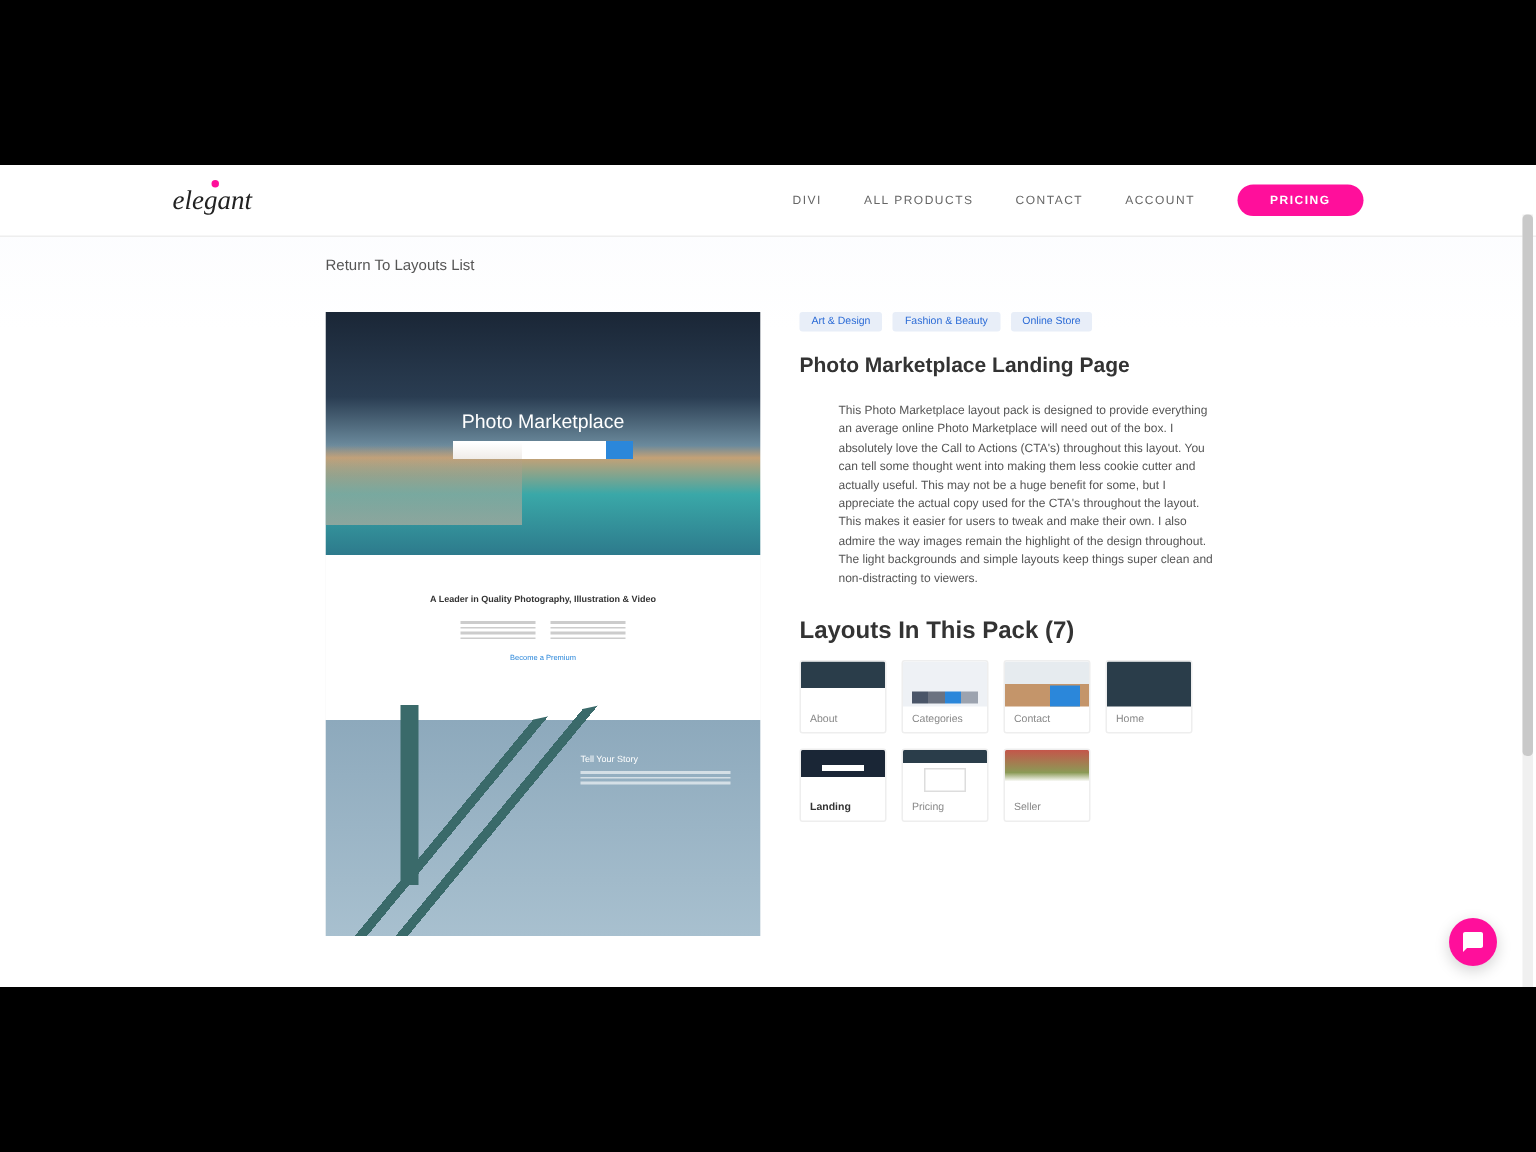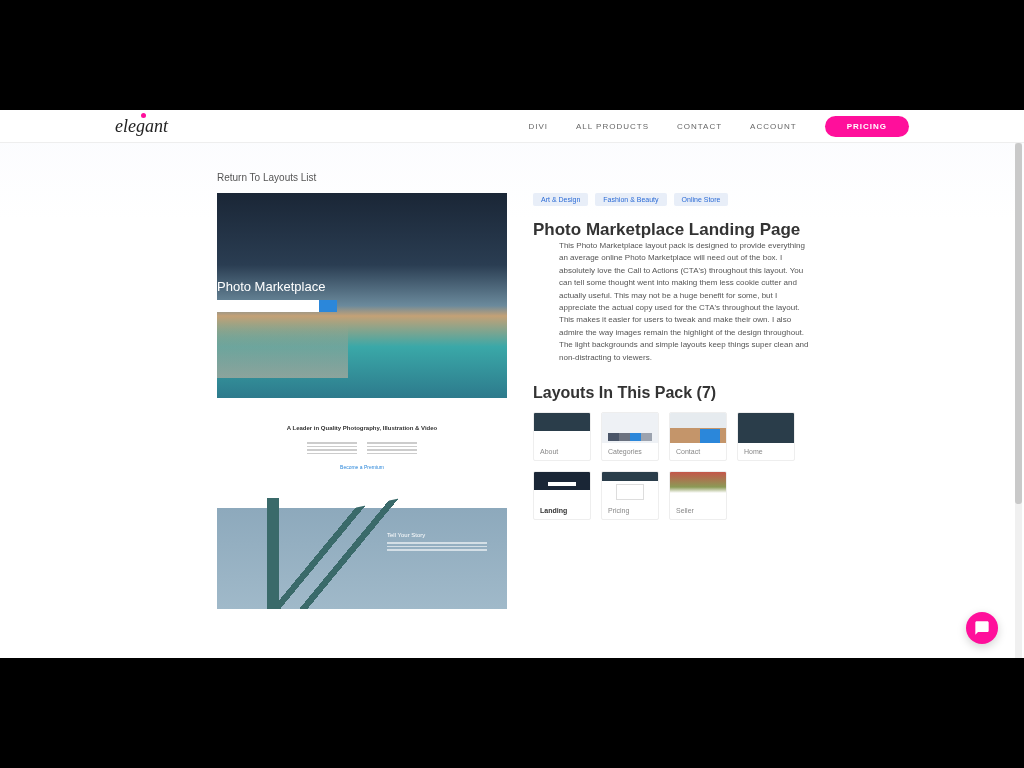--- a/index.html
+++ b/index.html
@@ -2,34 +2,34 @@
 <html><head>
 <meta charset="utf-8">
 <style>
 * { margin: 0; padding: 0; box-sizing: border-box; }
 body { font-family: -apple-system, BlinkMacSystemFont, "Segoe UI", Helvetica, Arial, sans-serif; background: #fff; color: #333; }
 .letterbox-top, .letterbox-bottom { background: #000; width: 100%; }
 .letterbox-top { height: 110px; }
 .letterbox-bottom { height: 110px; }
 .viewport { height: 548px; overflow: hidden; position: relative; background: linear-gradient(180deg,#fafbfe 0%,#fff 20%); }
 
-.nav { height: 33px; background: #fff; border-bottom: 1px solid #eee; display: flex; align-items: center; padding: 16px 115px; }
+.nav { height: 48px; background: #fff; border-bottom: 1px solid #eee; display: flex; align-items: center; padding: 16px 115px; }
 .logo { font-family: Georgia, serif; font-size: 18px; font-style: italic; color: #222; position: relative; }
 .logo::before { content: ""; position: absolute; top: -3px; left: 26px; width: 5px; height: 5px; background: #ff0f9b; border-radius: 50%; }
 .nav-spacer { flex: 1; }
 .nav-links { display: flex; gap: 28px; align-items: center; }
 .nav-link { font-size: 8px; letter-spacing: 1px; color: #666; text-transform: uppercase; cursor: pointer; }
 .pricing-btn { background: #ff0f9b; color: #fff; font-size: 8px; letter-spacing: 1px; padding: 6px 22px; border-radius: 14px; cursor: pointer; font-weight: 600; }
 
 .content { padding: 18px 0 0 217px; display: flex; gap: 26px; }
 .return { position: absolute; top: 62px; left: 217px; font-size: 10px; color: #555; cursor: pointer; }
 
 .preview-col { width: 290px; }
 .preview { width: 290px; height: 416px; background: #f5f5f5; overflow: hidden; margin-top: 32px; }
-.hero { height: 205px; background: linear-gradient(180deg,#1a2636 0%, #2a3d52 35%, #6b8a9c 55%, #c4a176 60%, #3aa8a8 75%, #2d7a8c 100%); display: flex; flex-direction: column; justify-content: center; position: relative; }
+.hero { height: 162px; background: linear-gradient(180deg,#1a2636 0%, #2a3d52 35%, #6b8a9c 55%, #c4a176 60%, #3aa8a8 75%, #2d7a8c 100%); display: flex; flex-direction: column; align-items: center; justify-content: center; position: relative; }
 .hero::after { content:""; position:absolute; left:0; bottom:20px; width:45%; height:55px; background: linear-gradient(180deg, rgba(0,0,0,0) 0%, rgba(180,160,140,0.4) 40%, rgba(200,180,160,0.6) 100%); }
 .hero-title { color: #fff; font-size: 13px; font-weight: 300; margin-bottom: 6px; }
 .hero-search { width: 120px; height: 12px; background: #fff; position: relative; }
 .hero-search::after { content:""; position:absolute; right:0; top:0; width:18px; height:12px; background:#2b87da; }
 .section-white { height: 110px; background: #fff; display:flex; flex-direction:column; align-items:center; padding:26px 40px; }
 .sw-title { font-size: 6px; color:#333; font-weight:600; text-align:center; line-height:1.4; }
 .sw-cols { display:flex; gap:10px; margin-top:10px; }
 .sw-col { width:50px; }
 .sw-line { height:1.5px; background:#ccc; margin-bottom:2px; }
 .sw-link { font-size:5px; color:#2b87da; margin-top:8px; }
@@ -41,21 +41,21 @@
 .bridge-tower { position:absolute; left:50px; top:-10px; width:12px; height:120px; background:#3a6a6a; }
 
 .action-bar { display: flex; height: 20px; }
 .ab-btn { flex: 1; display: flex; align-items: center; justify-content: center; font-size: 8px; color: #fff; cursor: pointer; }
 .ab-left { background: #4a3fd6; }
 .ab-right { background: #ff0f9b; }
 
 .info-col { width: 280px; margin-top: 32px; }
 .tags { display: flex; gap: 7px; margin-bottom: 14px; }
 .tag { background: #e8eef8; color: #2b6bd6; font-size: 7px; padding: 3px 8px; border-radius: 2px; cursor: pointer; }
-.page-title { font-size: 17px; font-weight: 600; color: #333; margin-bottom: 0; }
+.page-title { font-size: 14px; font-weight: 600; color: #333; margin-bottom: 17px; }
 .description { font-size: 8px; line-height: 1.55; color: #555; margin-bottom: 20px; margin-left: 26px; }
 .layouts-heading { font-size: 16px; font-weight: 600; color: #333; margin-bottom: 10px; }
 .layout-grid { display: flex; flex-wrap: wrap; gap: 10px; }
 .layout-card { width: 58px; border: 1px solid #eee; border-radius: 2px; overflow: hidden; cursor: pointer; background:#fff; }
 .lc-thumb { height: 30px; background: #ddd; }
 .lc-thumb.about { background: linear-gradient(180deg,#2a3d4a 60%, #fff 60%); }
 .lc-thumb.cat { background: #eef1f5; position:relative; }
 .lc-thumb.cat::after { content:""; position:absolute; bottom:2px; left:6px; right:6px; height:8px; background: linear-gradient(90deg,#4a5568 25%,#6b7280 25%,#6b7280 50%,#2b87da 50%,#2b87da 75%,#9ca3af 75%); }
 .lc-thumb.contact { background: linear-gradient(180deg,#e6ebef 50%, #c4956a 50%); position:relative; }
 .lc-thumb.contact::after { content:""; position:absolute; right:6px; bottom:0; width:20px; height:14px; background:#2b87da; }

